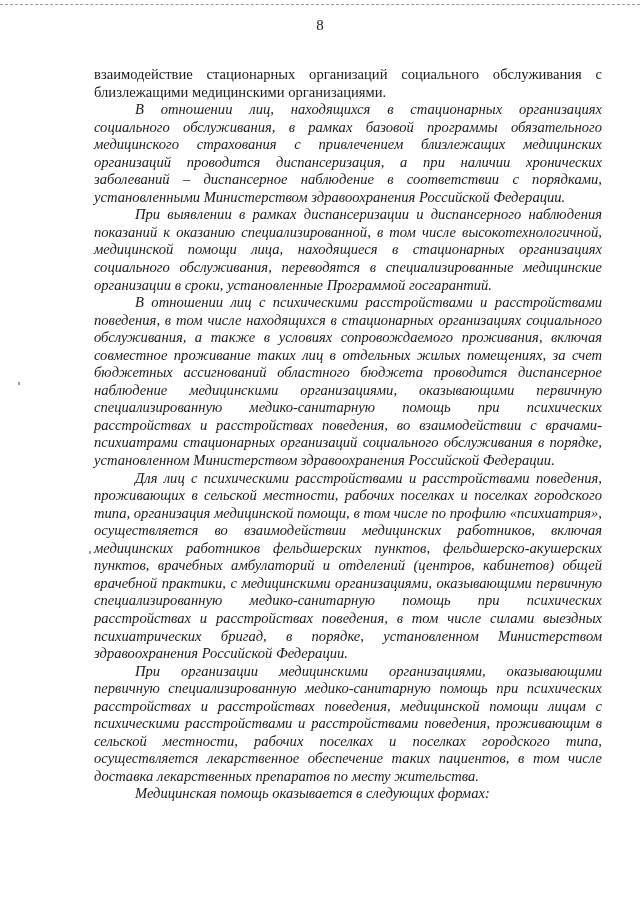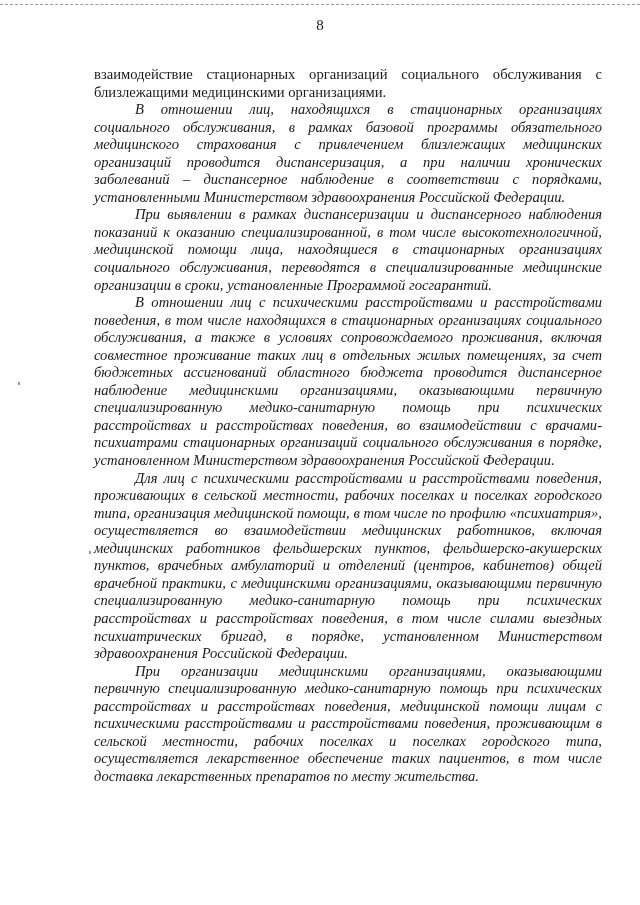--- a/index.html
+++ b/index.html
@@ -22,16 +22,17 @@
 
 <div class="pagenum">8</div>
 
 <div class="content">
   <p>взаимодействие стационарных организаций социального обслуживания с близлежащими медицинскими организациями.</p>
   <p class="indent">В отношении лиц, находящихся в стационарных организациях социального обслуживания, в рамках базовой программы обязательного медицинского страхования с привлечением близлежащих медицинских организаций проводится диспансеризация, а при наличии хронических заболеваний – диспансерное наблюдение в соответствии с порядками, установленными Министерством здравоохранения Российской Федерации.</p>
   <p class="indent">При выявлении в рамках диспансеризации и диспансерного наблюдения показаний к оказанию специализированной, в том числе высокотехнологичной, медицинской помощи лица, находящиеся в стационарных организациях социального обслуживания, переводятся в специализированные медицинские организации в сроки, установленные Программой госгарантий.</p>
   <p class="indent">В отношении лиц с психическими расстройствами и расстройствами поведения, в том числе находящихся в стационарных организациях социального обслуживания, а также в условиях сопровождаемого проживания, включая совместное проживание таких лиц в отдельных жилых помещениях, за счет бюджетных ассигнований областного бюджета проводится диспансерное наблюдение медицинскими организациями, оказывающими первичную специализированную медико-санитарную помощь при психических расстройствах и расстройствах поведения, во взаимодействии с врачами-психиатрами стационарных организаций социального обслуживания в порядке, установленном Министерством здравоохранения Российской Федерации.</p>
   <p class="indent">Для лиц с психическими расстройствами и расстройствами поведения, проживающих в сельской местности, рабочих поселках и поселках городского типа, организация медицинской помощи, в том числе по профилю «психиатрия», осуществляется во взаимодействии медицинских работников, включая медицинских работников фельдшерских пунктов, фельдшерско-акушерских пунктов, врачебных амбулаторий и отделений (центров, кабинетов) общей врачебной практики, с медицинскими организациями, оказывающими первичную специализированную медико-санитарную помощь при психических расстройствах и расстройствах поведения, в том числе силами выездных психиатрических бригад, в порядке, установленном Министерством здравоохранения Российской Федерации.</p>
   <p class="indent">При организации медицинскими организациями, оказывающими первичную специализированную медико-санитарную помощь при психических расстройствах и расстройствах поведения, медицинской помощи лицам с психическими расстройствами и расстройствами поведения, проживающим в сельской местности, рабочих поселках и поселках городского типа, осуществляется лекарственное обеспечение таких пациентов, в том числе доставка лекарственных препаратов по месту жительства.</p>
+  <p class="indent">Медицинская помощь оказывается в следующих формах:</p>
 </div>
 
 <div class="specks" style="left:18px;top:382px;"></div>
 <div class="specks" style="left:89px;top:551px;"></div>
 
 </body></html>

